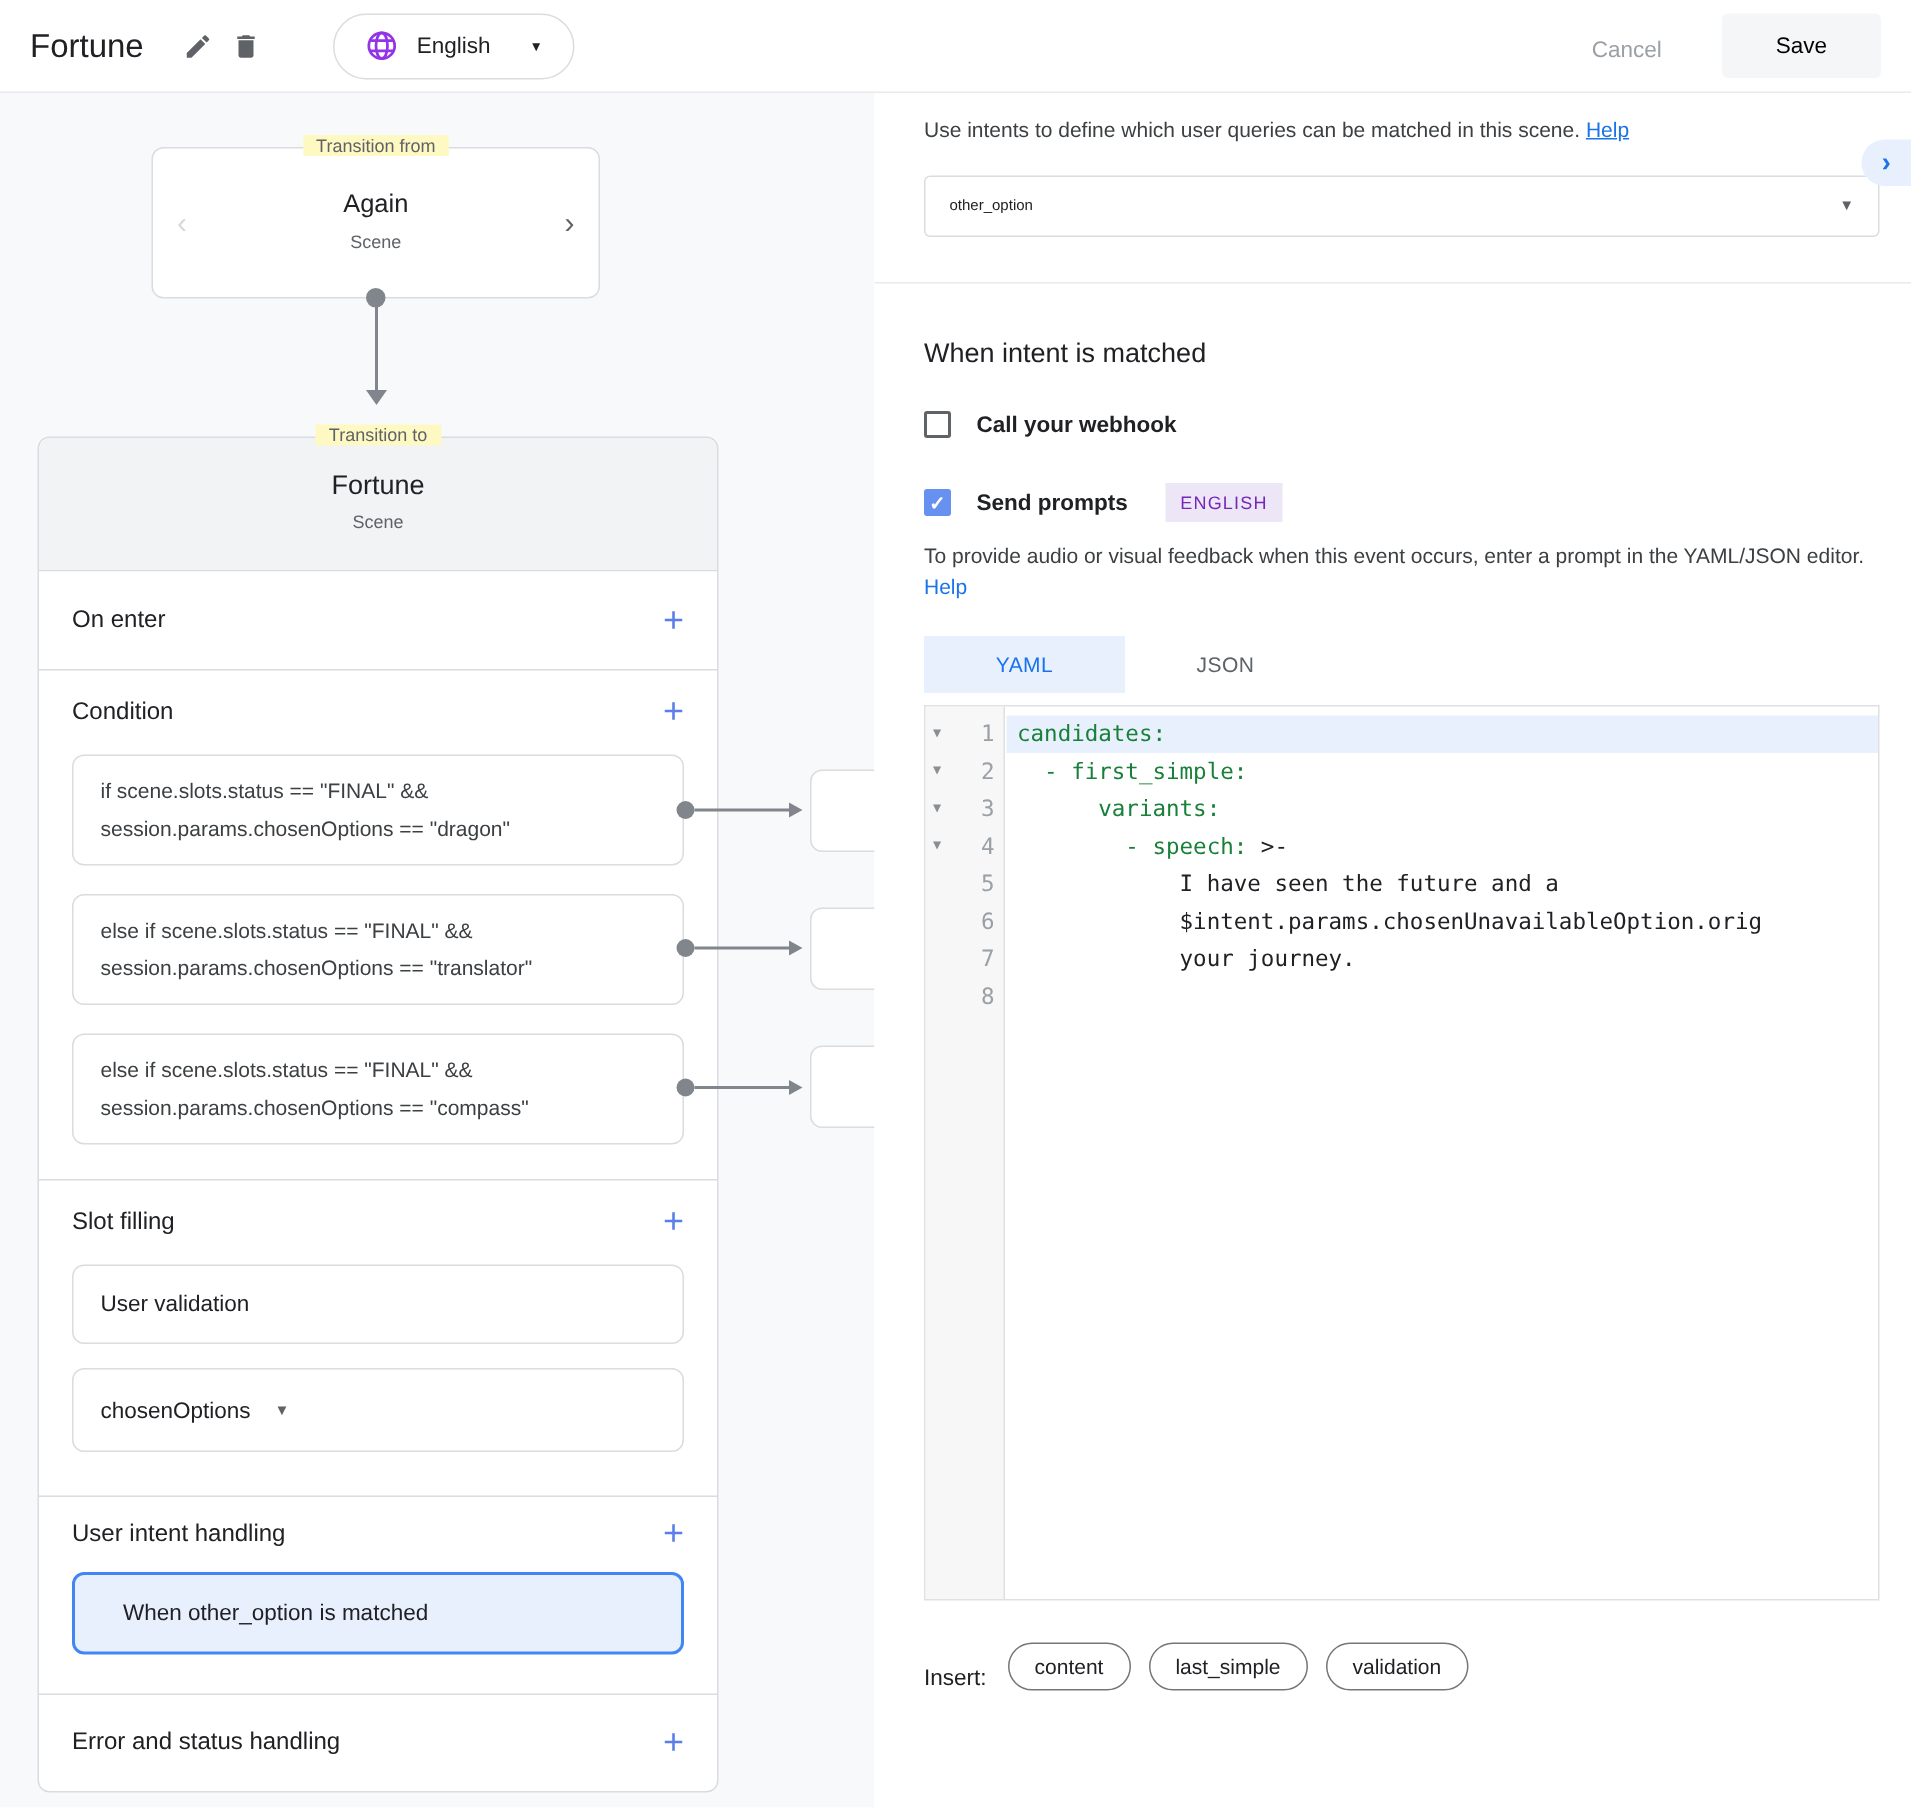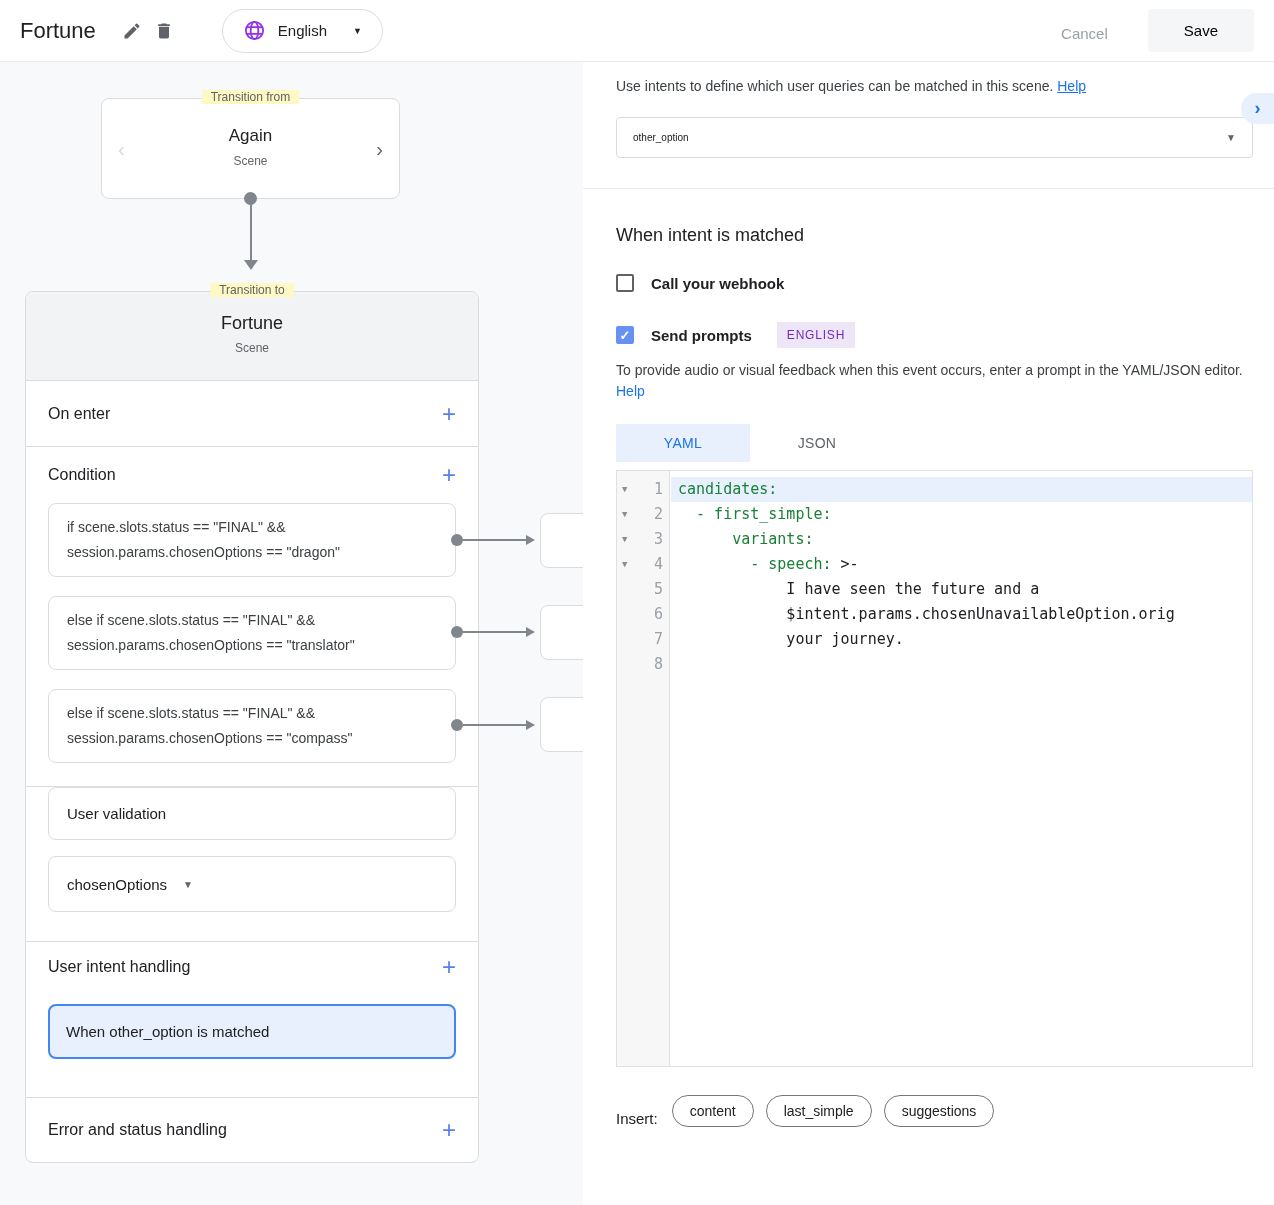--- a/index.html
+++ b/index.html
@@ -67,22 +67,22 @@
   .cond-card:last-child { margin-bottom:0; }
   .sec-slot { border-bottom:1px solid #dadce0; padding-bottom:29px; }
   .slot-card { margin:0 22px; border:1px solid #dadce0; border-radius:8px; background:#fff;
     display:flex; align-items:center; padding:0 18px; font-size:15px; color:#202124; cursor:pointer; }
   .slot-validation { height:53px; }
   .slot-param { height:56px; margin-top:16px; }
   .caret-gray { margin-left:16px; font-size:10px; color:#5f6368; }
   .caret-gray::before { content:"▼"; }
   .sec-intent { border-bottom:1px solid #dadce0; padding-bottom:26px; }
   .head-intent { height:50px; }
-  .intent-card { margin:12px 22px; height:55px; background:#e8f0fe; border:2px solid #4285f4;
-    border-radius:8px; display:flex; align-items:center; padding:0 16px; font-size:15px;
+  .intent-card { margin:0 22px; height:55px; background:#e8f0fe; border:2px solid #4285f4;
+    border-radius:8px; display:flex; align-items:center; padding:0 32px; font-size:15px;
     color:#202124; cursor:pointer; }
   .row-error { height:64px; }
 
   
   .c-dot { position:absolute; left:451px; width:12px; height:12px; border-radius:50%; background:#80868b; }
   .c-line { position:absolute; left:463px; width:63px; height:2px; background:#80868b; }
   .c-head { position:absolute; left:526px; width:0; height:0;
     border-top:5px solid transparent; border-bottom:5px solid transparent; border-left:9px solid #80868b; }
   .c-target { position:absolute; left:540px; width:55px; height:55px; background:#fff;
     border:1px solid #dadce0; border-radius:8px; }
@@ -217,20 +217,24 @@
           <div>else if scene.slots.status == "FINAL" &amp;&amp;</div>
           <div>session.params.chosenOptions == "translator"</div>
         </div>
         <div class="cond-card">
           <div>else if scene.slots.status == "FINAL" &amp;&amp;</div>
           <div>session.params.chosenOptions == "compass"</div>
         </div>
       </div>
 
       <div class="sec-slot">
+        <div class="sc-row sec-head">
+          <span class="sec-label">Slot filling</span>
+          <span class="plus"></span>
+        </div>
         <div class="slot-card slot-validation">
           <span>User validation</span>
         </div>
         <div class="slot-card slot-param">
           <span>chosenOptions</span>
           <span class="caret-gray"></span>
         </div>
       </div>
 
       <div class="sec-intent">
@@ -360,17 +364,17 @@
               </span>
             <span class="ed-code"><span></span></span>
           </div>
         </div>
       </div>
 
       <div class="insert-row">
         <span class="insert-label">Insert:</span>
         <button class="chip">content</button>
         <button class="chip">last_simple</button>
-        <button class="chip">suggestions</button>
+        <button class="chip">validation</button>
       </div>
     </div>
   </div>
 </div>
 
 </body></html>

